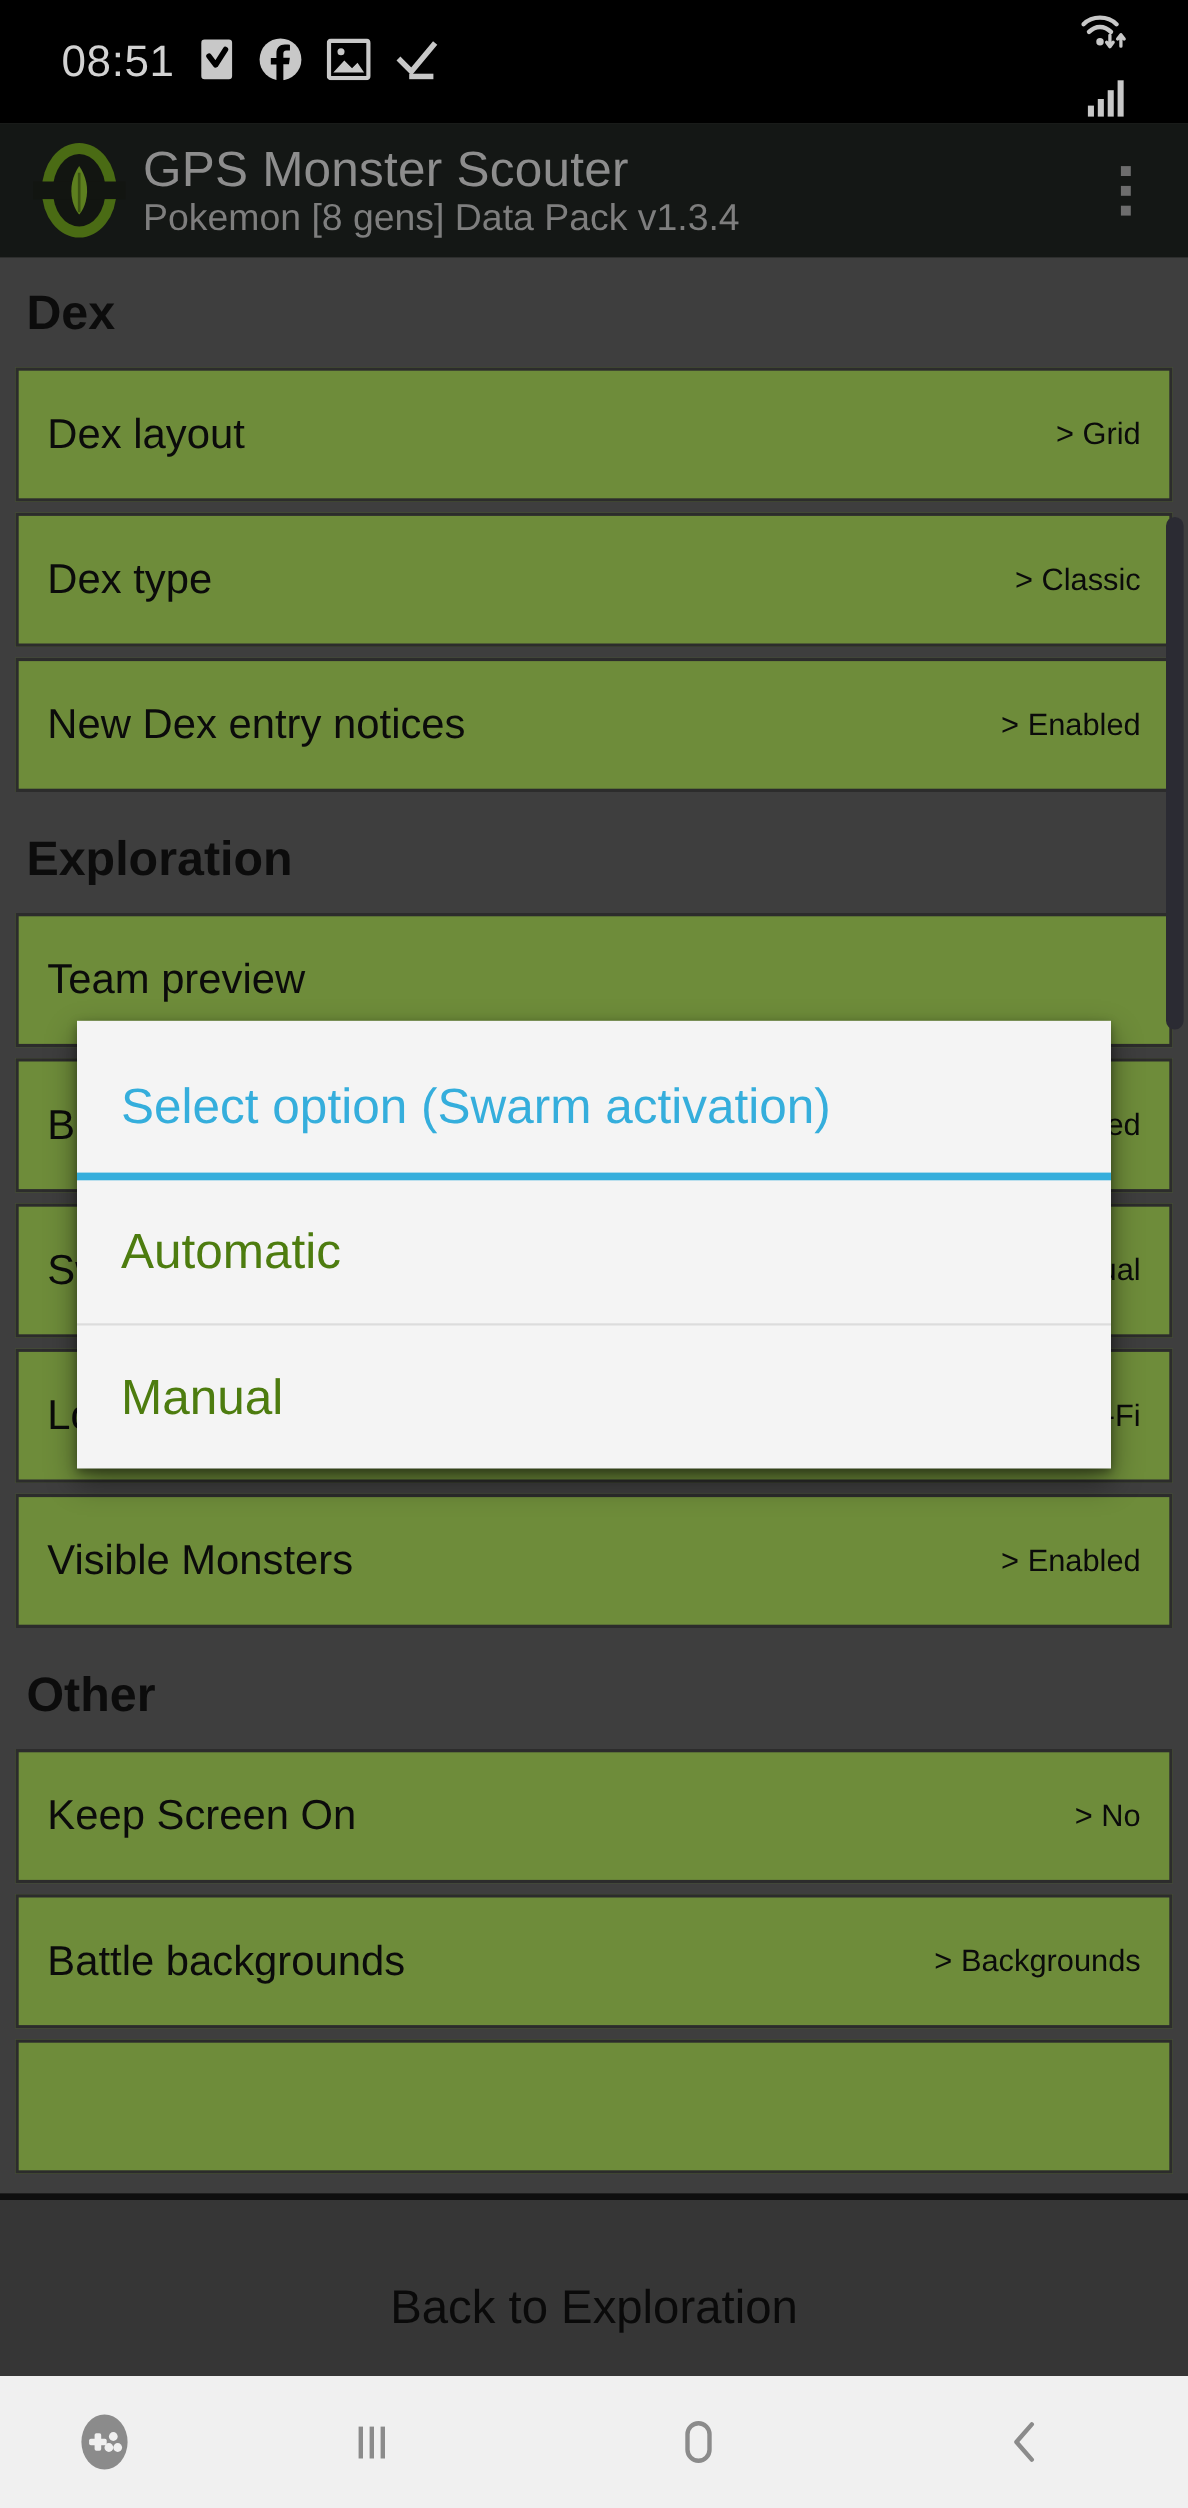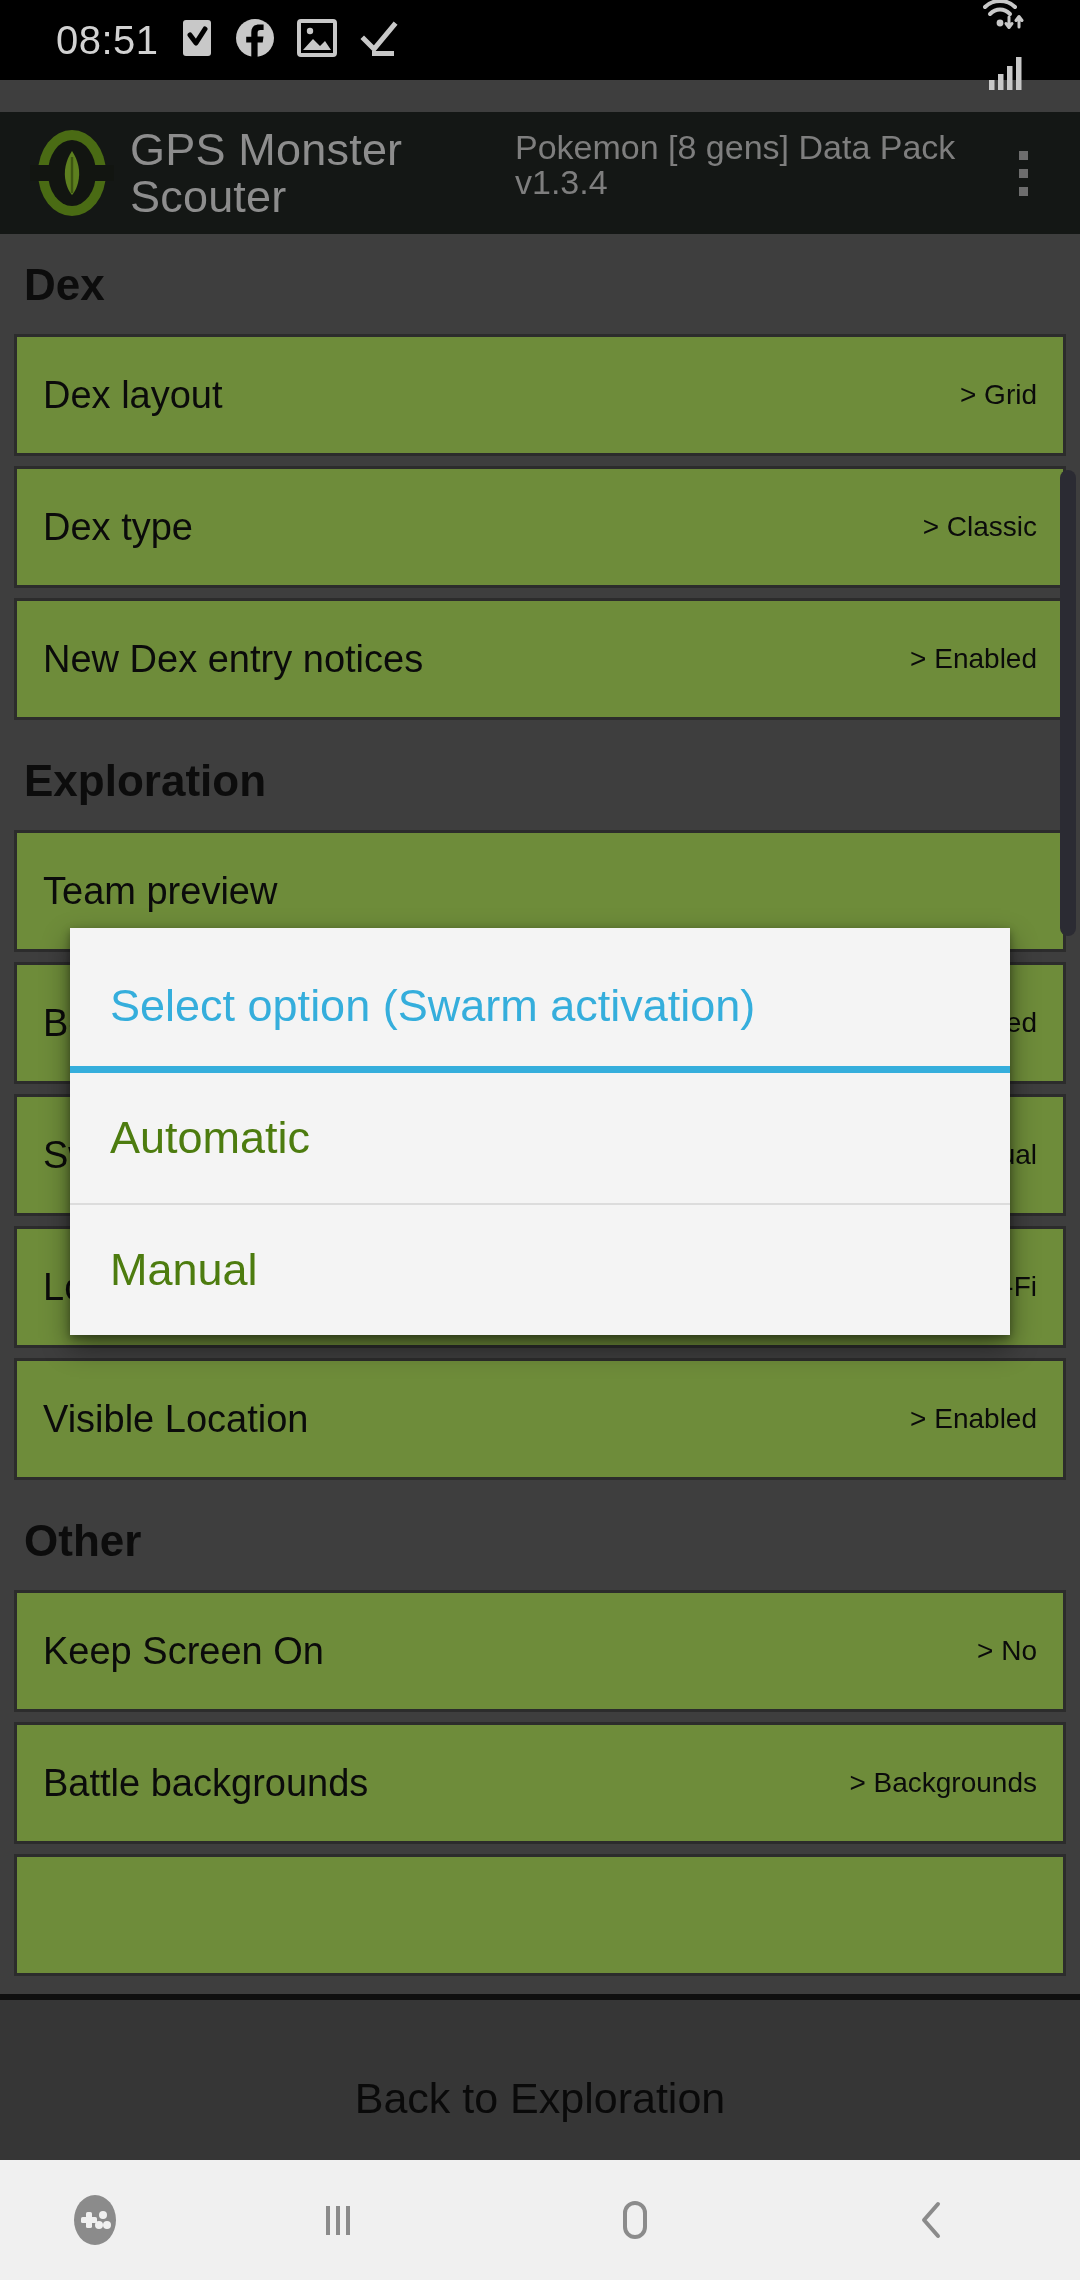--- a/index.html
+++ b/index.html
@@ -19,21 +19,21 @@
     width: 1080px;
     height: 2280px;
     background: #6b6b6b;
     overflow: hidden;
   }
 
   
   #status-bar {
     position: absolute;
     left: 0; top: 0;
-    width: 1080px; height: 80px;
+    width: 1080px; height: 112px;
     background: #000000;
     display: flex;
     align-items: center;
     box-sizing: border-box;
     padding: 0 34px 0 56px;
   }
   #status-left {
     display: flex;
     align-items: center;
     gap: 22px;
@@ -71,21 +71,21 @@
     padding: 0 22px 0 26px;
   }
   #app-logo {
     width: 92px; height: 92px;
     flex: 0 0 auto;
     margin-right: 12px;
   }
   #app-titles {
     flex: 1;
     display: flex;
-    flex-direction: row;
+    flex-direction: column;
     justify-content: center;
     line-height: 1.05;
   }
   #app-title {
     color: #8d8d8d;
     font-size: 45px;
     letter-spacing: 0.2px;
   }
   #app-subtitle {
     color: #7e7e7e;
@@ -266,21 +266,21 @@
     </div>
     <div class="pref-row">
       <span class="pref-title">Swarm activation</span>
       <span class="pref-value">&gt; Manual</span>
     </div>
     <div class="pref-row">
       <span class="pref-title">Location Tracking</span>
       <span class="pref-value">&gt; Sat. &amp; Wi-Fi</span>
     </div>
     <div class="pref-row">
-      <span class="pref-title">Visible Location</span>
+      <span class="pref-title">Visible Monsters</span>
       <span class="pref-value">&gt; Enabled</span>
     </div>
 
     <div class="group-header">Other</div>
     <div class="pref-row">
       <span class="pref-title">Keep Screen On</span>
       <span class="pref-value">&gt; No</span>
     </div>
     <div class="pref-row">
       <span class="pref-title">Battle backgrounds</span>

